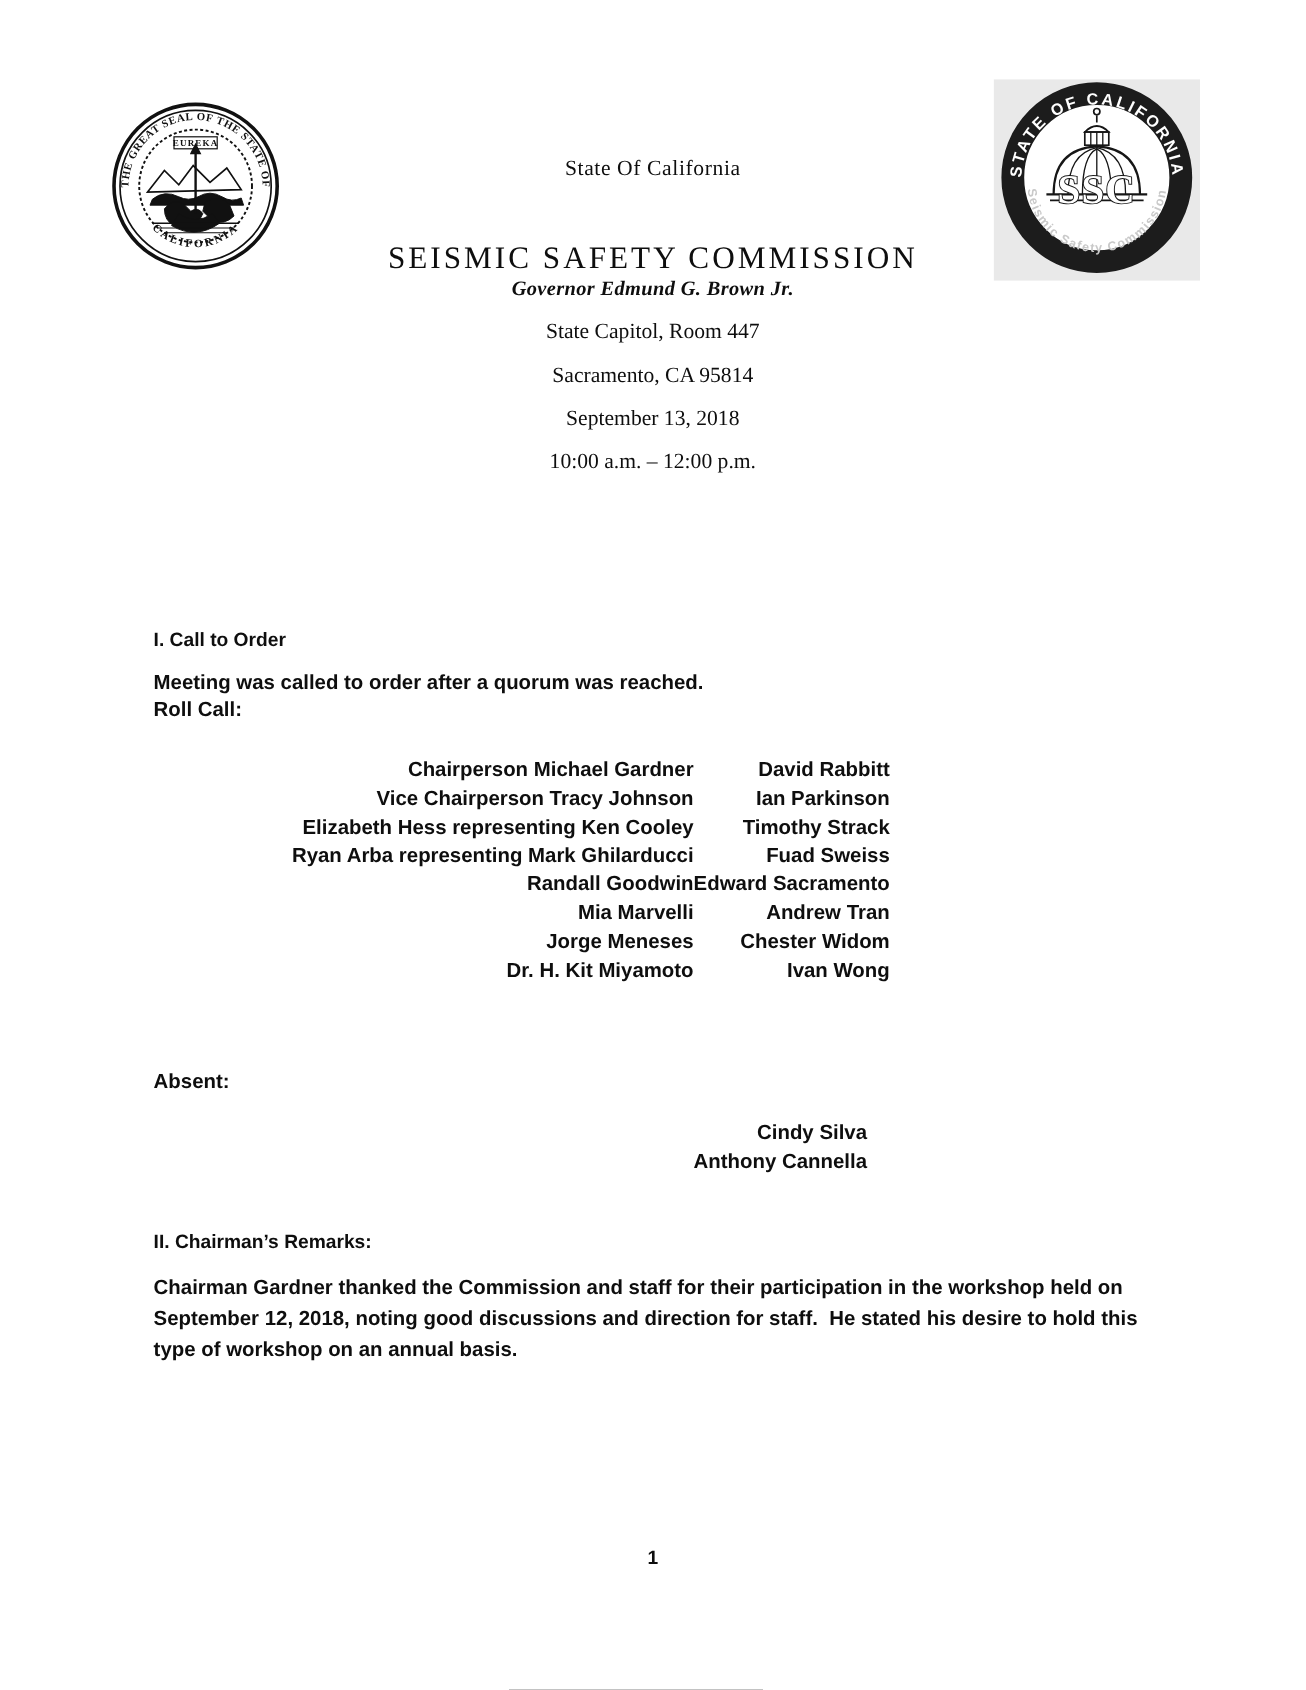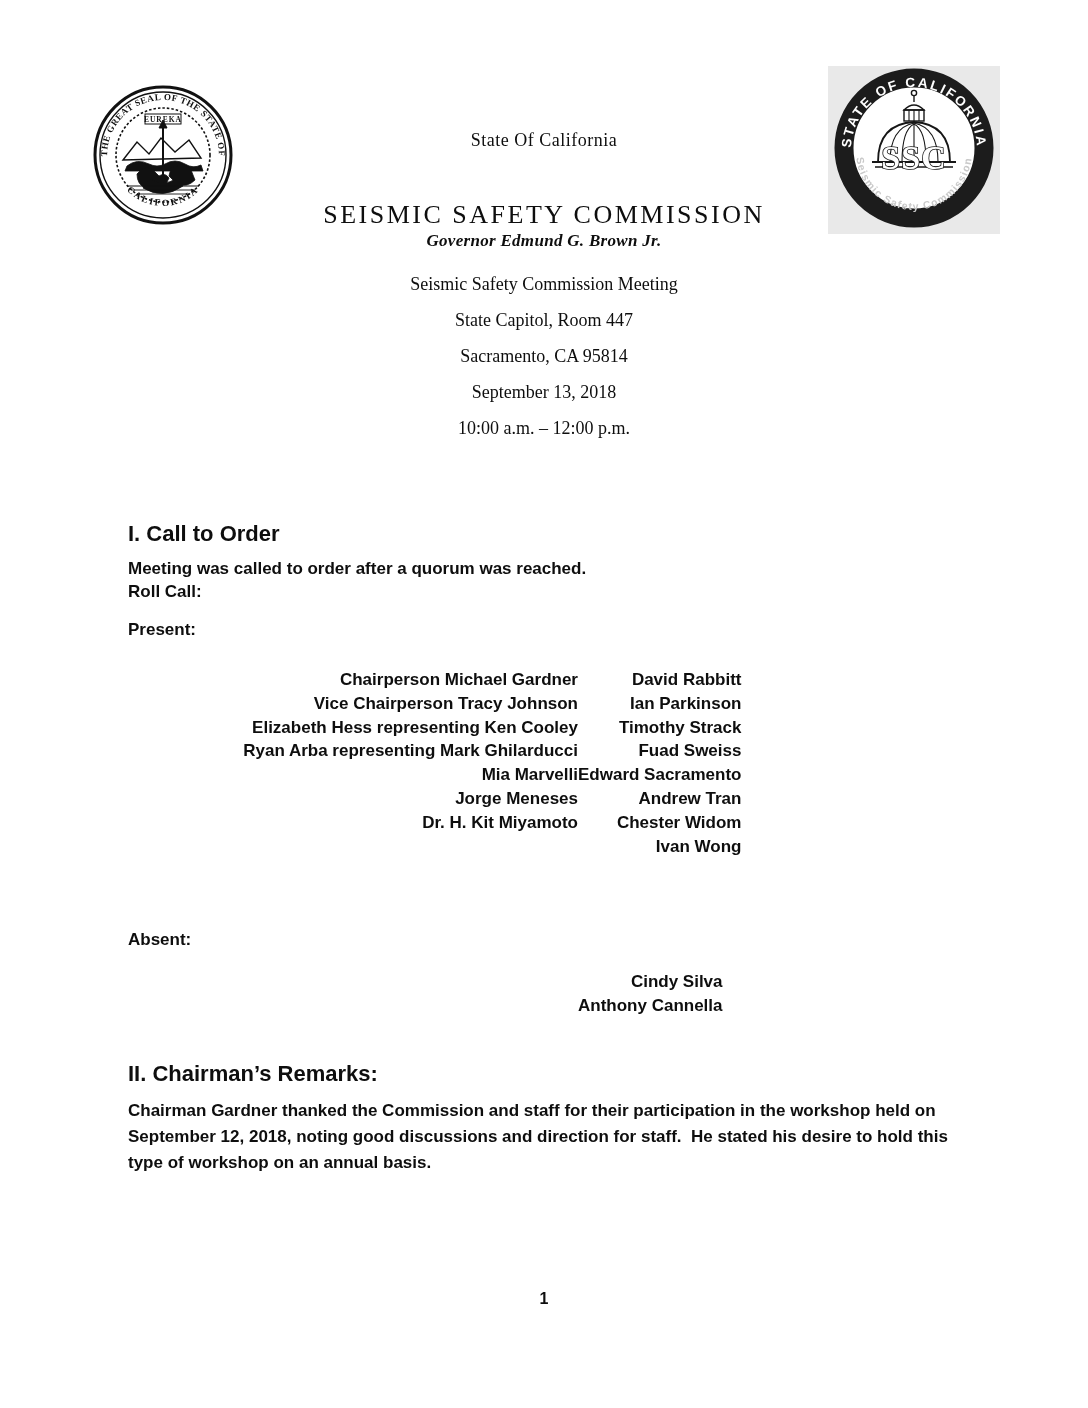--- a/index.html
+++ b/index.html
@@ -40,21 +40,21 @@
     text-align:center;
   }
   .meet-line{font-size:18px;margin-top:15px !important;}
   .meet-line.first{margin-top:23px !important;}
   
   .doc-main{
     position:absolute;left:128px;top:524px;width:850px;
     font-size:17px;font-weight:bold;line-height:20px;
   }
   .doc-main h2{
-    font-size:22px;font-weight:bold;margin:0;line-height:20px;
+    font-size:16px;font-weight:bold;margin:0;line-height:20px;
   }
   .para{margin:15px 0 0 0;white-space:pre-wrap;line-height:20px;}
   .label{margin:3px 0 0 0;}
   .label.present{margin-top:18px;}
   .cols{display:flex;margin-top:28px;}
   .cols.absent-cols{margin-top:20px;}
   .col-left{width:450px;flex:0 0 450px;}
   .cols ul{list-style:none;margin:0;padding:0;}
   .cols li{line-height:23.8px;text-align:right;}
   .absent-label{margin-top:72px;}
@@ -137,39 +137,38 @@
       <text font-family="Liberation Sans, sans-serif" font-size="10.5" font-weight="bold" fill="#c9c9c9" letter-spacing="1.2">
         <textPath href="#sscBottom" startOffset="50%" text-anchor="middle">Seismic Safety Commission</textPath>
       </text>
     </svg>
   </div>
 
   <div class="header-text">
     <p class="state-line">State Of California</p>
     <h1 class="doc-title"><br><span>SEISMIC SAFETY COMMISSION</span></h1>
     <p class="gov-line">Governor Edmund G. Brown Jr.</p>
-    <p class="meet-line first">Seismic Safety Commission Meeting</p>
     <p class="meet-line">State Capitol, Room 447</p>
     <p class="meet-line">Sacramento, CA 95814</p>
     <p class="meet-line">September 13, 2018</p>
     <p class="meet-line">10:00 a.m. – 12:00 p.m.</p>
   </div>
 
   <main class="doc-main">
     <h2>I. Call to Order</h2>
     <p class="para">Meeting was called to order after a quorum was reached.</p>
     <p class="label">Roll Call:</p>
-    <p class="label present">Present:</p>
 
     <div class="cols">
       <ul class="col-left">
         <li>Chairperson Michael Gardner</li>
         <li>Vice Chairperson Tracy Johnson</li>
         <li>Elizabeth Hess representing Ken Cooley</li>
         <li>Ryan Arba representing Mark Ghilarducci</li>
+        <li>Randall Goodwin</li>
         <li>Mia Marvelli</li>
         <li>Jorge Meneses</li>
         <li>Dr. H. Kit Miyamoto</li>
       </ul>
       <ul>
         <li>David Rabbitt</li>
         <li>Ian Parkinson</li>
         <li>Timothy Strack</li>
         <li>Fuad Sweiss</li>
         <li>Edward Sacramento</li>

